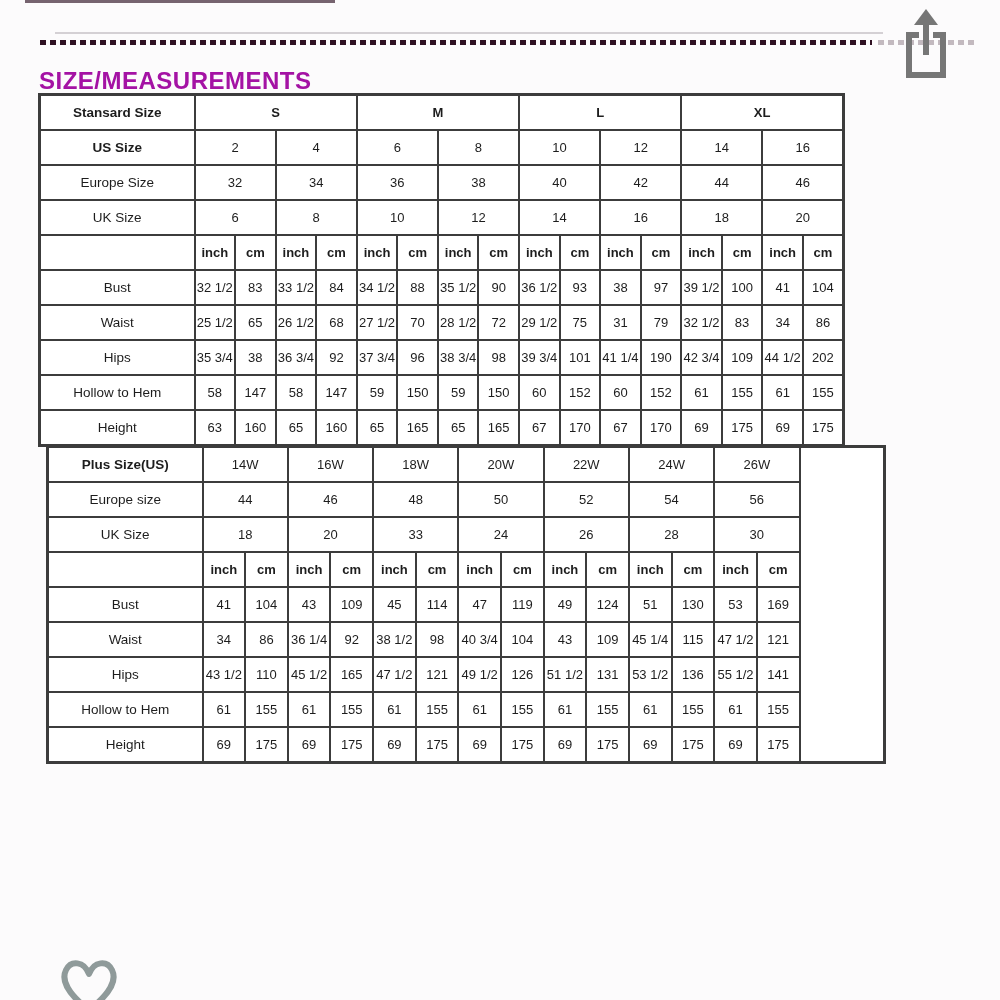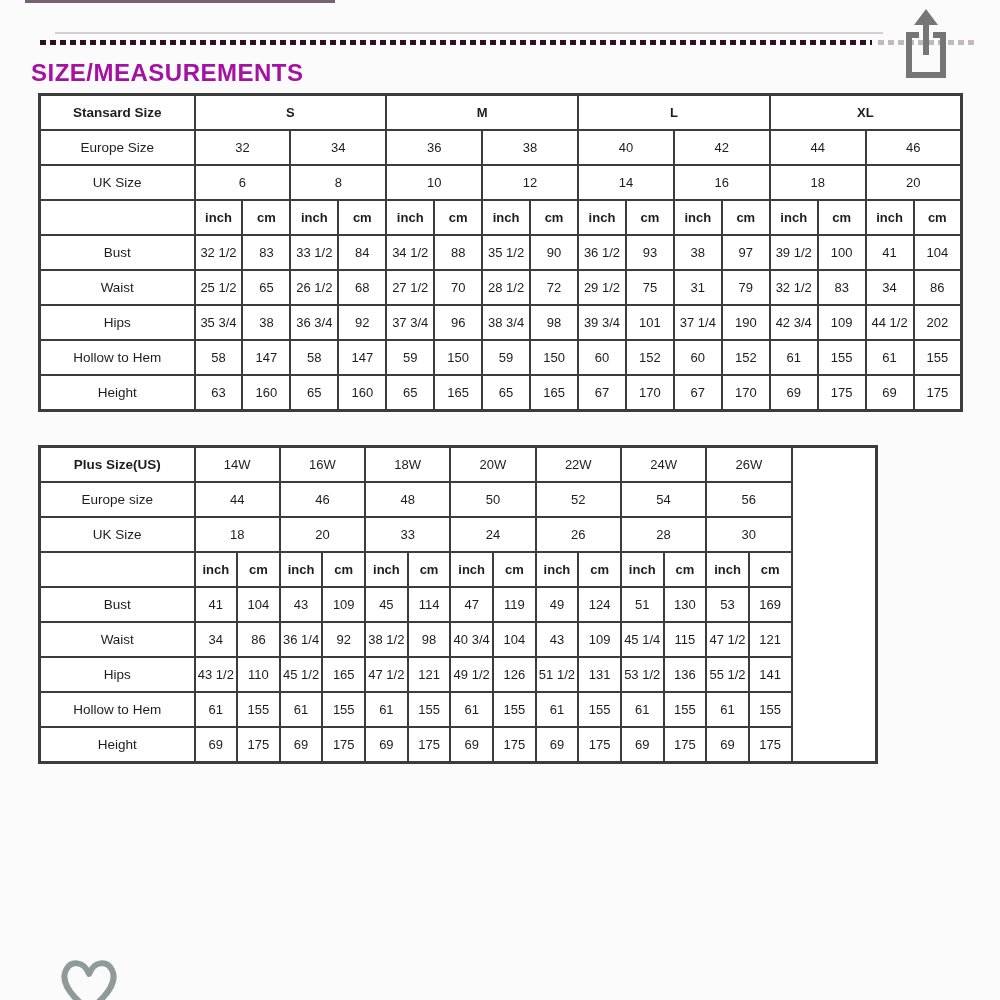--- a/index.html
+++ b/index.html
@@ -22,43 +22,43 @@
   }
   
   .dash-line{
     position:absolute;top:40px;height:5px;
     background-image:repeating-linear-gradient(to right,#2f1022 0,#2f1022 6px,transparent 6px,transparent 10px);
   }
   .dash-main{left:40px;width:832px;}
   .dash-faded{left:878px;width:98px;opacity:.28;}
   
   h1.page-title{
-    position:absolute;left:27px;top:55px;margin:4px;
+    position:absolute;left:27px;top:55px;margin:12px;
     font-size:24px;font-weight:bold;letter-spacing:.5px;
     color:#a412a4;
   }
   
   .share{
     position:absolute;left:903px;top:8px;width:46px;height:72px;
     cursor:pointer;
   }
   
   .heart{
     position:absolute;left:56px;top:952px;width:66px;height:62px;
     cursor:pointer;
   }
   
   .size-table{
     position:absolute;
     border-collapse:collapse;table-layout:fixed;
     background:#fff;
     border:3px solid #3c3c3c;
   }
-  #standard-table{left:38px;top:93px;width:925px;}
-  #plus-table{left:38px;top:445px;width:840px;}
+  #standard-table{left:38px;top:93px;width:807px;}
+  #plus-table{left:46px;top:445px;width:840px;}
   .size-table td{
     border:2px solid #3c3c3c;
     height:33px;padding:0 1px;
     text-align:center;vertical-align:middle;
     font-size:13px;line-height:1;
     color:#1d1d1d;white-space:nowrap;overflow:hidden;
   }
   .size-table td.b{font-weight:bold;}
   .size-table td.lbl{font-size:13.5px;}
   col.label-col{width:155px;}
@@ -103,20 +103,31 @@
       <col>
       <col>
   </colgroup>
   <tbody>
     <tr>
       <td class="lbl b">Stansard Size</td>
     <td colspan="4" class="b">S</td>
         <td colspan="4" class="b">M</td>
         <td colspan="4" class="b">L</td>
         <td colspan="4" class="b">XL</td>
+      </tr>
+    <tr>
+      <td class="lbl b">US Size</td>
+    <td colspan="2">2</td>
+        <td colspan="2">4</td>
+        <td colspan="2">6</td>
+        <td colspan="2">8</td>
+        <td colspan="2">10</td>
+        <td colspan="2">12</td>
+        <td colspan="2">14</td>
+        <td colspan="2">16</td>
       </tr>
     <tr>
       <td class="lbl">Europe Size</td>
     <td colspan="2">32</td>
         <td colspan="2">34</td>
         <td colspan="2">36</td>
         <td colspan="2">38</td>
         <td colspan="2">40</td>
         <td colspan="2">42</td>
         <td colspan="2">44</td>
@@ -195,21 +206,21 @@
     <td>35 3/4</td>
         <td>38</td>
         <td>36 3/4</td>
         <td>92</td>
         <td>37 3/4</td>
         <td>96</td>
         <td>38 3/4</td>
         <td>98</td>
         <td>39 3/4</td>
         <td>101</td>
-        <td>37 1/4</td>
+        <td>41 1/4</td>
         <td>190</td>
         <td>42 3/4</td>
         <td>109</td>
         <td>44 1/2</td>
         <td>202</td>
       </tr>
     <tr>
       <td class="lbl">Hollow to Hem</td>
     <td>58</td>
         <td>147</td>

